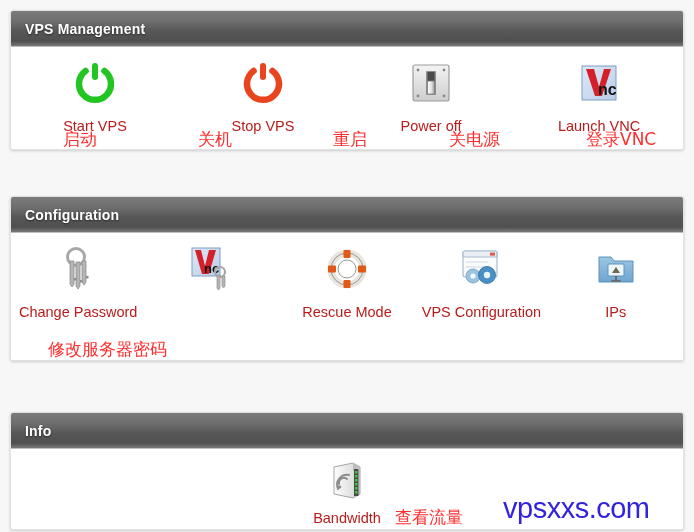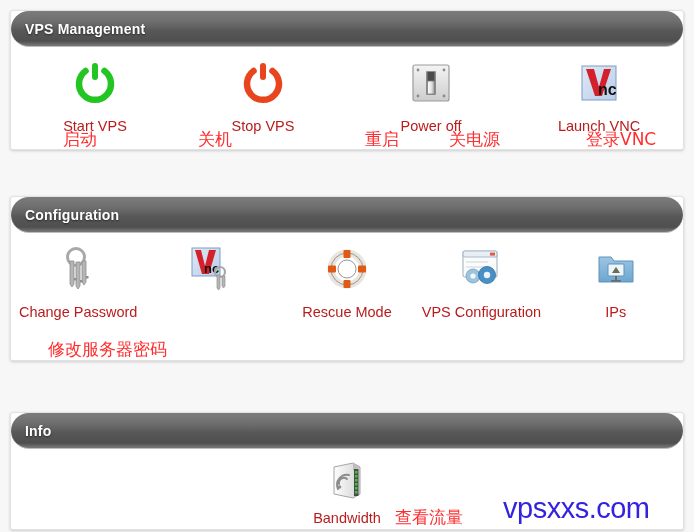--- a/index.html
+++ b/index.html
@@ -25,21 +25,20 @@
   .panel-header {
     height: 36px;
     background: linear-gradient(to bottom,
         #7b7b7b 0%, #6f6f6f 28%, #5c5c5c 52%,
         #585858 54%, #4f4f4f 86%, #6c6c6c 95%, #787878 100%);
     border-bottom: 1px solid #bdbdbd;
     display: flex;
     align-items: center;
     padding-left: 14px;
     box-sizing: border-box;
-    border-radius: 18px;
   }
   .panel-title {
     color: #ffffff;
     font-size: 14px;
     font-weight: bold;
     letter-spacing: 0.2px;
     text-shadow: 0 1px 2px rgba(0,0,0,0.55);
   }
   .panel-body { position: relative; background:#fff; }
 
@@ -157,21 +156,21 @@
               <path d="M7 6 L15 6 L20 24 L25 6 L32 6 L23 33 L16 33 Z" fill="#d4202a"></path>
               <text x="19" y="32" font-family="'Liberation Sans',sans-serif" font-size="16" font-weight="bold" fill="#111">nc</text>
             </svg>
           </span>
           <span class="item-label">Launch VNC</span>
         </a>
       </div>
 
       <span class="cn-note" style="left:52px; top:84px;">启动</span>
       <span class="cn-note" style="left:187px; top:84px;">关机</span>
-      <span class="cn-note" style="left:322px; top:84px;margin-left:32px;">重启</span>
+      <span class="cn-note" style="left:322px; top:84px;">重启</span>
       <span class="cn-note" style="left:438px; top:84px;">关电源</span>
       <span class="cn-note" style="left:575px; top:84px;">登录VNC</span>
     </div>
   </div>
 
   <div class="panel" style="top:196px; height:165px;">
     <div class="panel-header">
       <span class="panel-title">Configuration</span>
     </div>
     <div class="panel-body" style="height:127px;">

